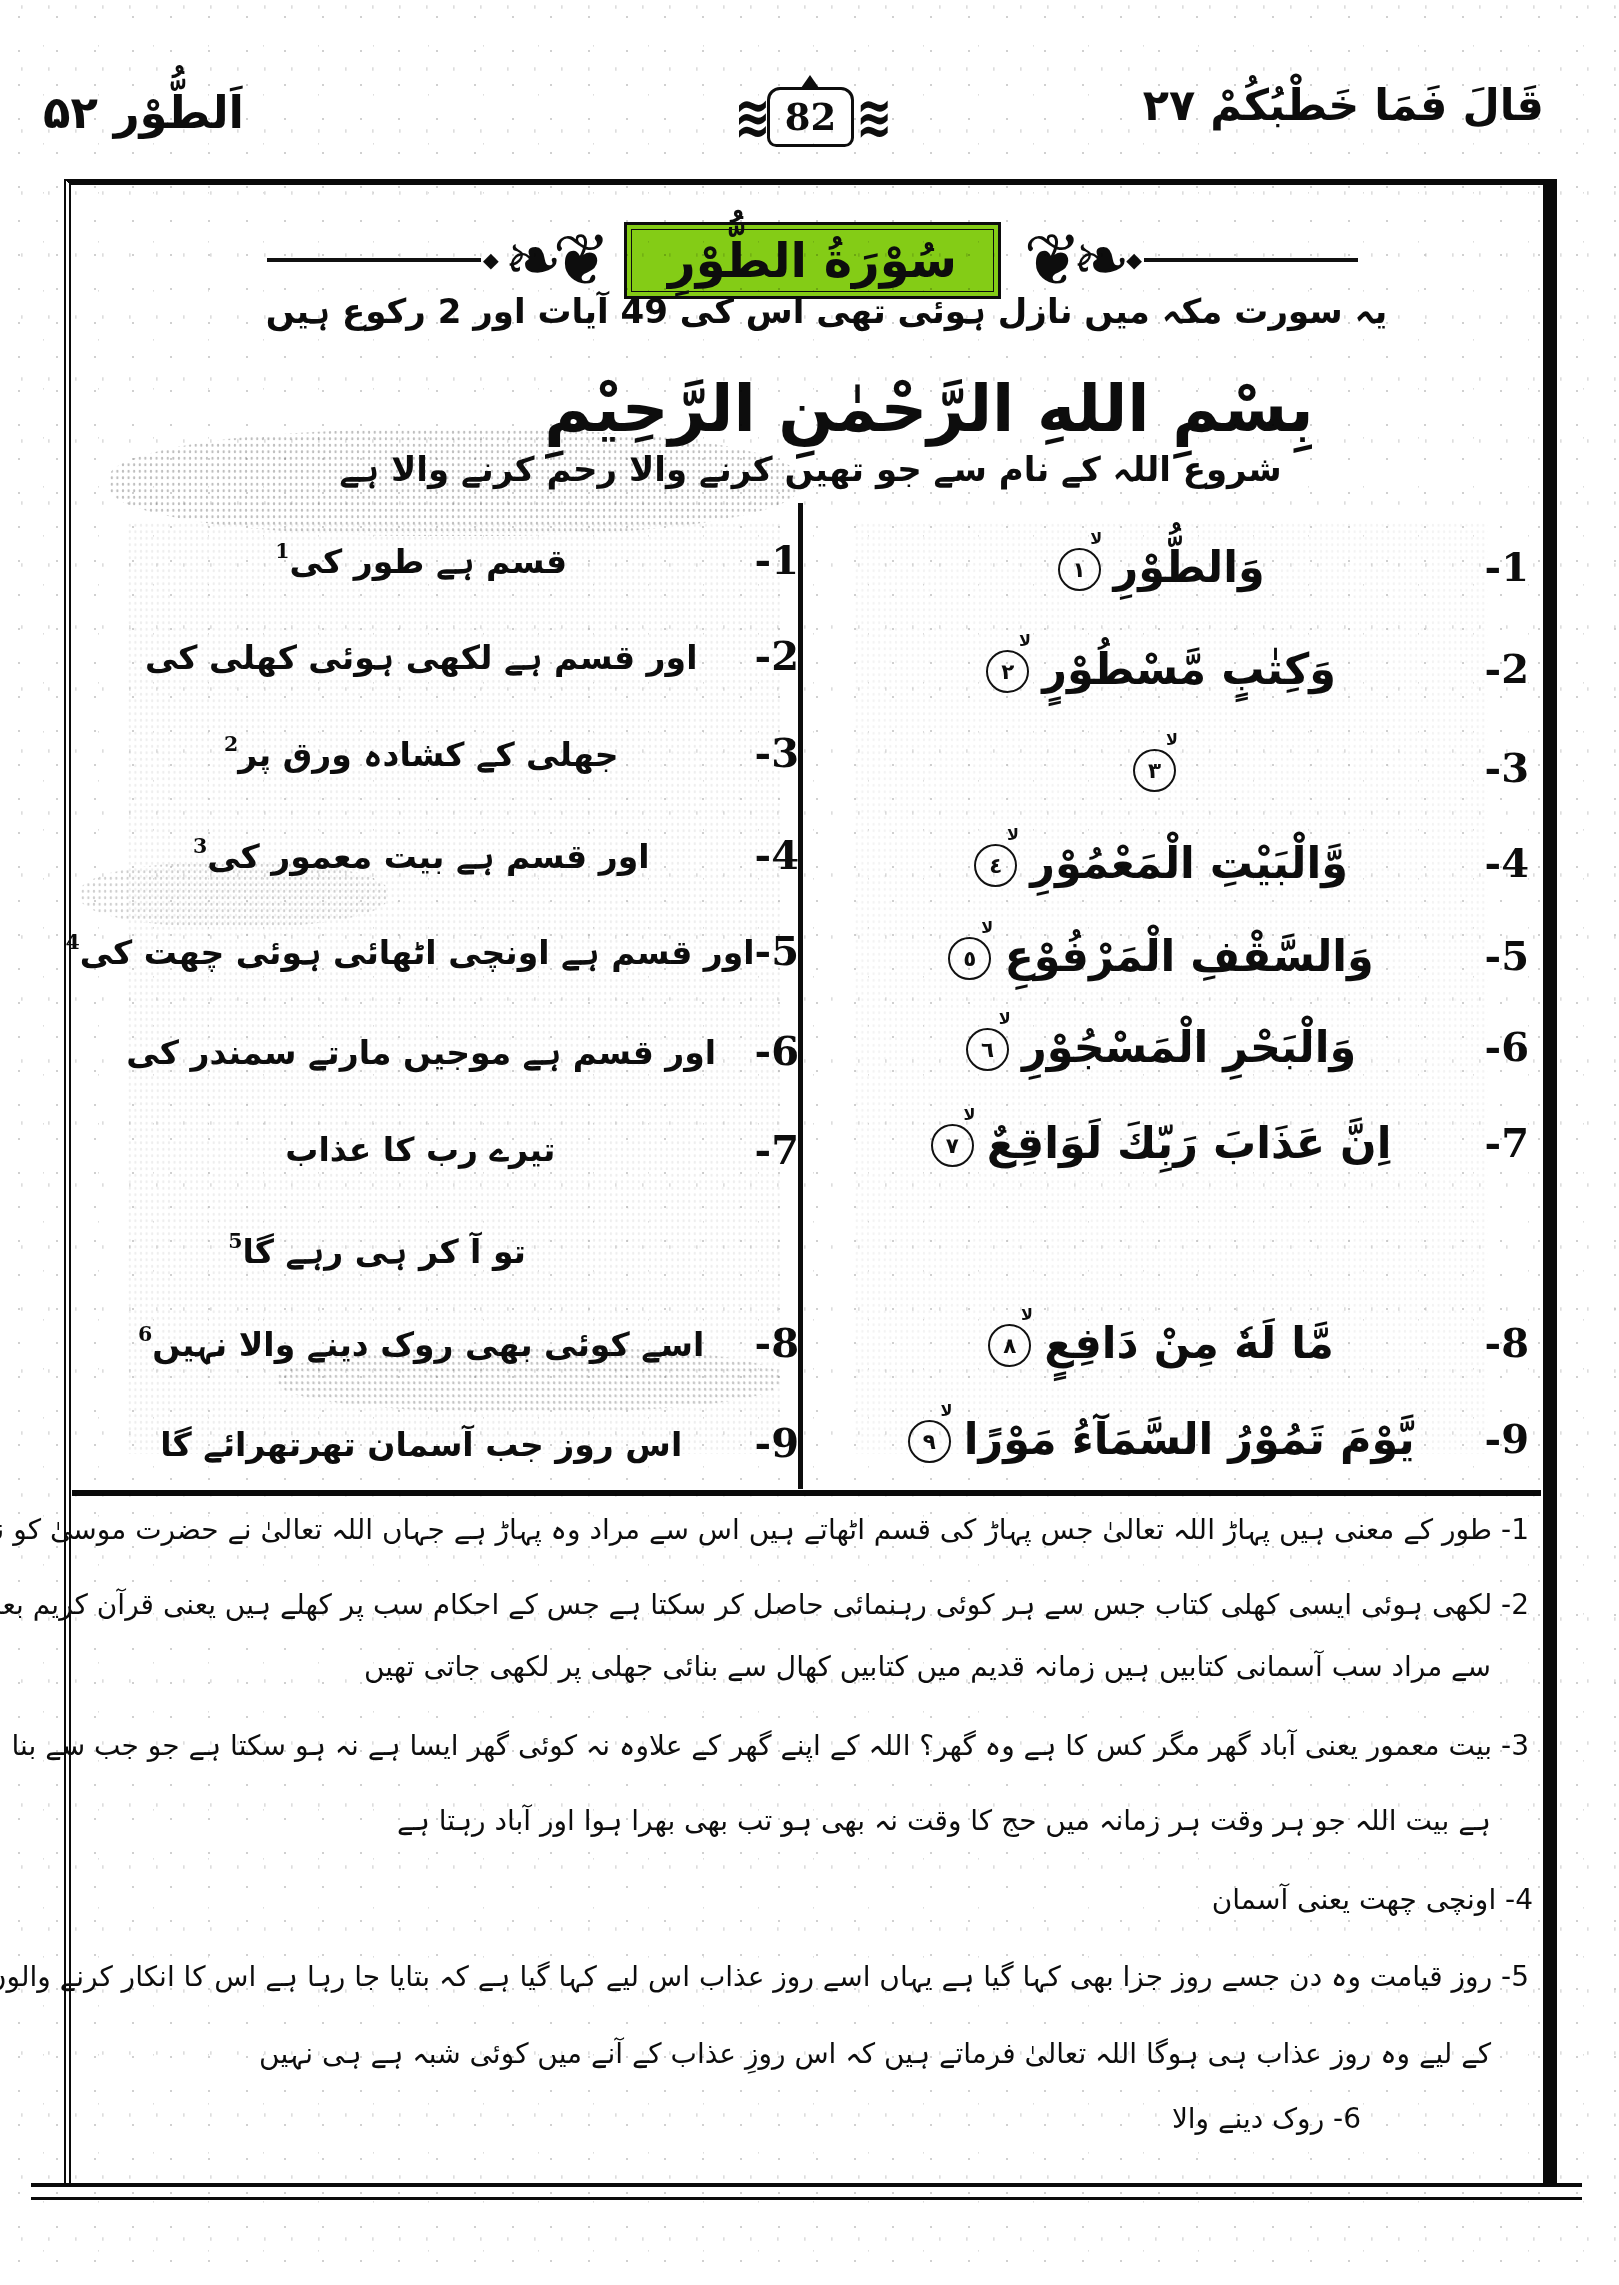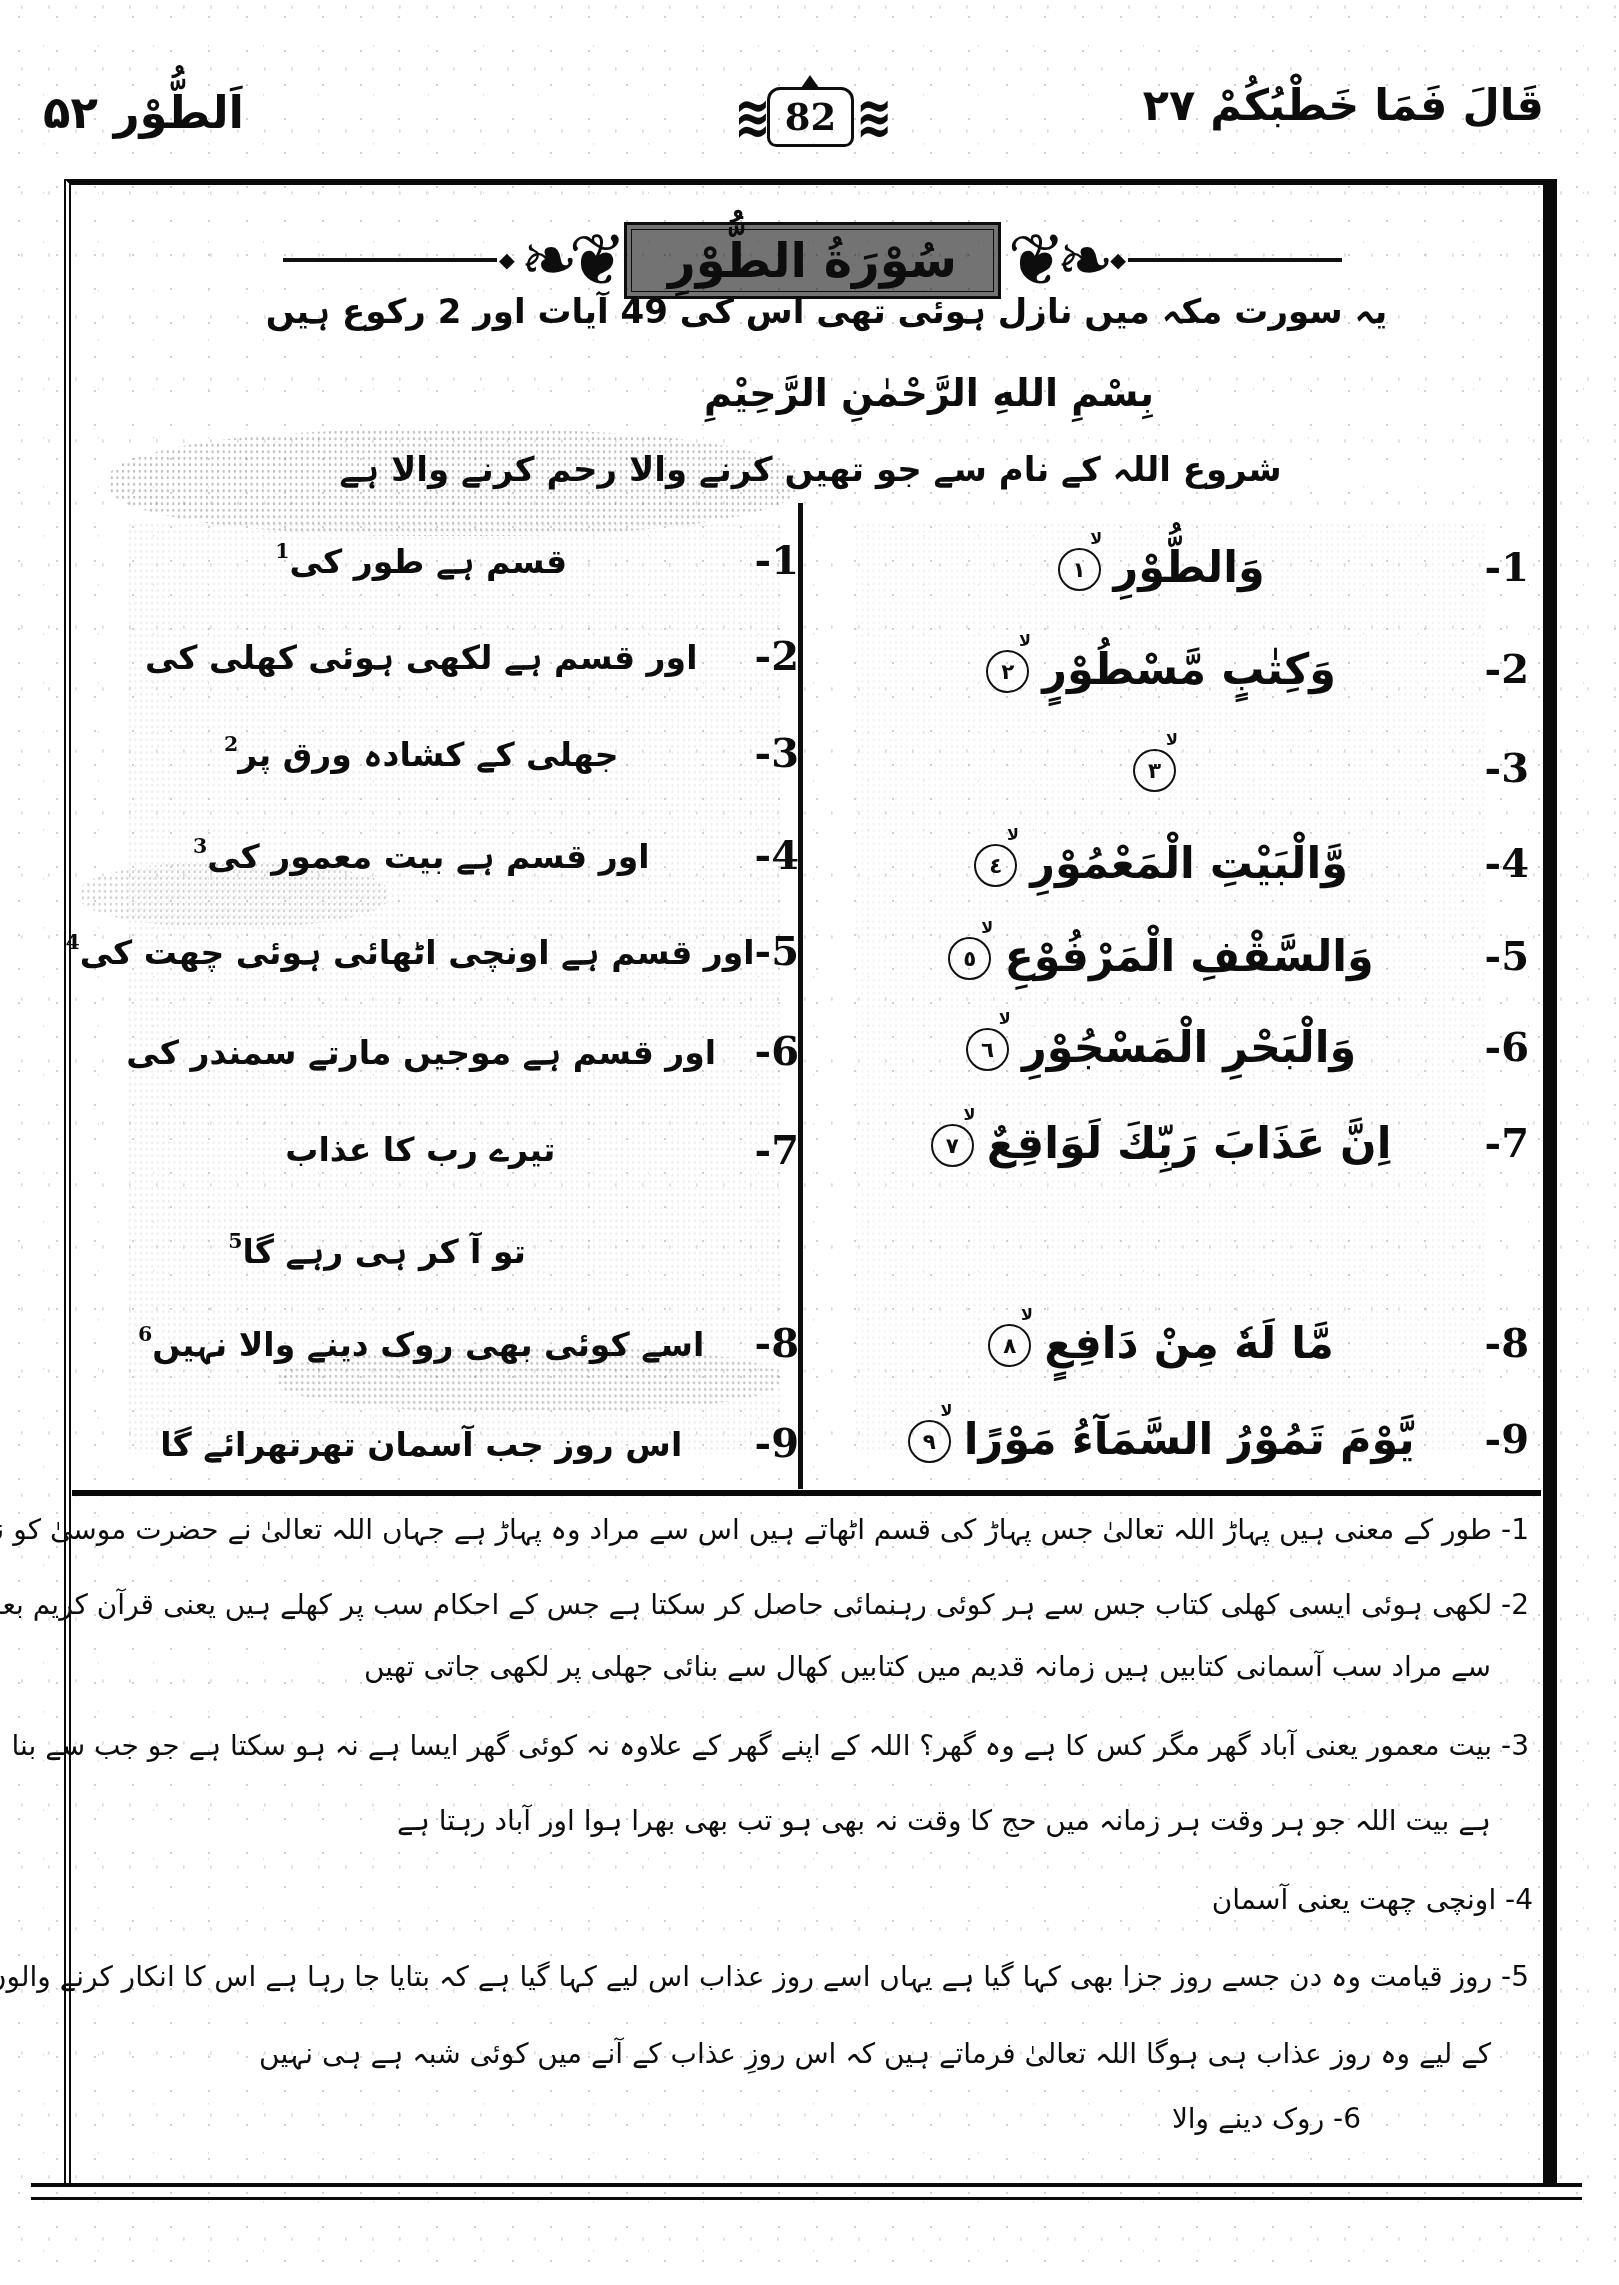--- a/index.html
+++ b/index.html
@@ -46,24 +46,24 @@
     border-left:7.5px double #0a0a0a;border-bottom:none;background:transparent;z-index:1;
   }
   .bottom-rule{position:absolute;top:2183px;right:37px;width:1551px;height:10.3px;border-top:4.7px solid #0a0a0a;border-bottom:3.7px solid #0a0a0a;z-index:3;}
   .mid-rule{position:absolute;top:1490px;right:78px;width:1469px;height:5.6px;background:#0a0a0a;z-index:3;}
   .divider{position:absolute;top:503px;left:798px;width:4.7px;height:986px;background:#0d0d0d;z-index:3;}
   
   .titleband{position:absolute;top:203px;right:84px;width:1445px;height:114px;display:flex;align-items:center;justify-content:center;z-index:4;}
   .hline{width:214px;height:3.7px;background:#111;}
   .finial{font-size:20.5px;margin:0 1.9px;}
   .floral{font-size:69px;line-height:56px;letter-spacing:-9.3px;margin:0 3.7px;transform:scaleY(1.05);}
-  .titlebox{border:3.7px solid #0d0d0d;outline:1.4px solid #0d0d0d;outline-offset:-8.4px;padding:7.5px 41px;margin:0 3px;background:#737373;text-align:center;}
+  .titlebox{border:3.7px solid #0d0d0d;outline:1.4px solid #0d0d0d;outline-offset:-8.4px;padding:7.5px 41px;margin:0 19px;background:#84cc16;text-align:center;}
   .titlebox span{font-size:48px;font-weight:bold;}
   .introline{position:absolute;top:291px;right:62px;width:1461px;text-align:center;font-size:34px;font-weight:bold;z-index:4;}
-  .bismillah{position:absolute;top:371px;right:62px;width:1256px;text-align:center;font-size:38px;font-weight:bold;z-index:4;}
+  .bismillah{position:absolute;top:371px;right:62px;width:1256px;text-align:center;font-size:65px;font-weight:bold;z-index:4;}
   .bis-tr{position:absolute;top:449px;right:62px;width:1493px;text-align:center;font-size:34px;font-weight:bold;z-index:4;}
   
   .vrow{position:absolute;display:flex;align-items:center;direction:rtl;z-index:4;}
   .arow{right:90px;width:695px;height:103px;}
   .urow{right:820px;width:713px;height:93px;}
   .vnum{font-family:"DejaVu Serif",serif;font-weight:bold;font-size:40px;flex:0 0 auto;}
   .agroup{margin:0 auto;display:inline-flex;align-items:center;white-space:nowrap;}
   .atext{font-size:43px;font-weight:bold;white-space:nowrap;}
   .ayah{
     position:relative;display:inline-flex;width:39px;height:39px;border:2.8px solid #111;

